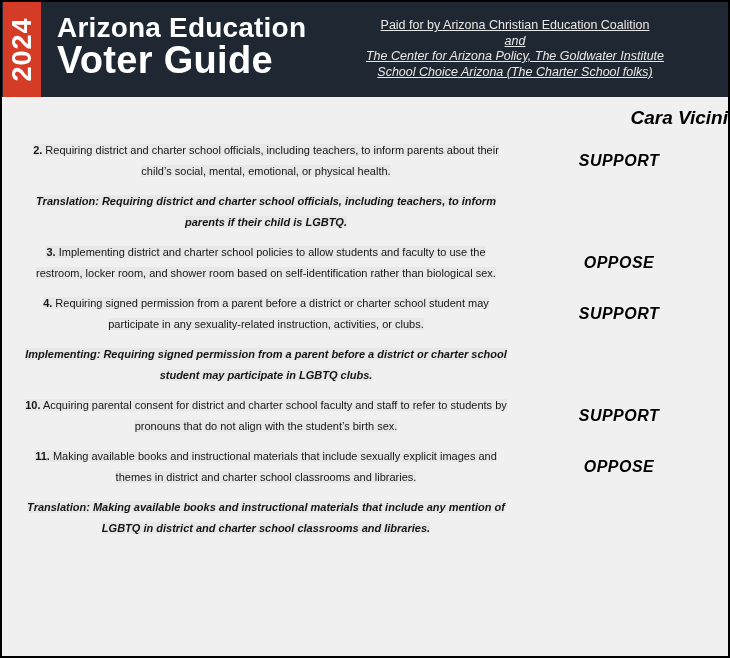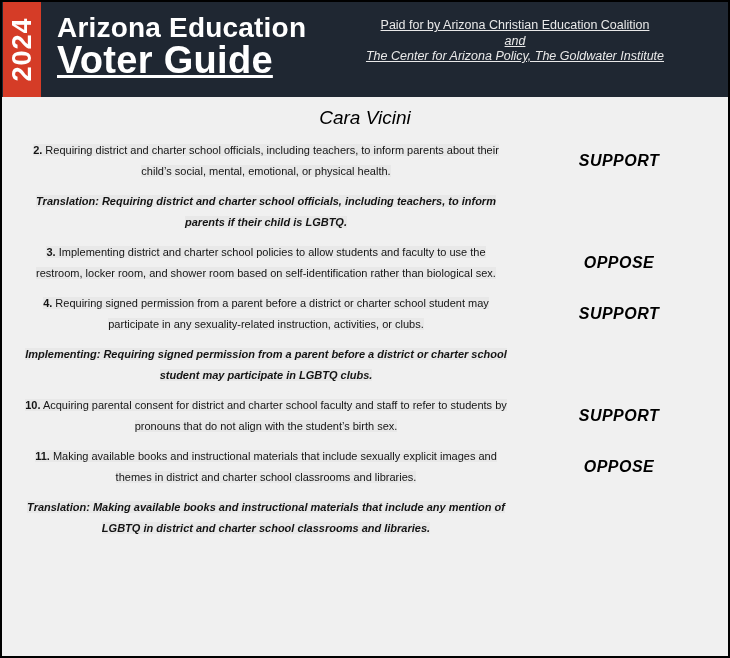--- a/index.html
+++ b/index.html
@@ -19,32 +19,32 @@
     width:38px; margin-left:1px; background:#d53c27;
     display:flex; align-items:center; justify-content:center;
     flex-shrink:0;
   }
   .year-box .year {
     color:#fff; font-weight:bold; font-size:27px; letter-spacing:1px;
     transform:rotate(-90deg); white-space:nowrap;
   }
   .guide-title { margin-left:16px; padding-top:11px; color:#fff; }
   .guide-title .t1 { font-size:28px; font-weight:bold; line-height:30px; letter-spacing:.2px; }
-  .guide-title .t2 { font-size:38px; font-weight:bold; line-height:40px; margin-top:-3px; letter-spacing:.3px;text-decoration:underline; }
+  .guide-title .t2 { font-size:38px; font-weight:bold; line-height:40px; margin-top:-3px; letter-spacing:.3px; }
   .paidfor {
     margin-left:auto; width:398px; padding:16px 14px 0 0;
     text-align:center; color:#e9e9e9;
     font-size:12.5px; line-height:15.5px;text-decoration:underline;
   }
   .paidfor .italic { font-style:italic; }
   
   main.content { flex:1; padding-top:5px; }
   .candidate-name {
-    text-align:center; margin:5px 0 11px 0;
-    font-size:19px; font-weight:normal; font-style:italic; color:#000;
+    text-align:right; margin:5px 0 11px 0;
+    font-size:19px; font-weight:bold; font-style:italic; color:#000;
   }
   .row { display:flex; align-items:center; margin-bottom:9px; }
   .statement {
     width:508px; box-sizing:border-box; padding-left:20px;
     font-size:11px; line-height:21px; color:#141414;text-align:center;
   }
   .statement .hl { background:#e8e8e8; }
   .statement .num { font-weight:bold; }
   .statement.translation { font-style:italic;font-weight:bold; }
   .position {
@@ -62,20 +62,21 @@
       <span class="year">2024</span>
     </div>
     <div class="guide-title">
       <div class="t1">Arizona Education</div>
       <div class="t2">Voter Guide</div>
     </div>
     <div class="paidfor">
       <div>Paid for by Arizona Christian Education Coalition</div>
       <div class="italic">and</div>
       <div class="italic">The Center for Arizona Policy, The Goldwater Institute</div>
+      <div class="italic">School Choice Arizona (The Charter School folks)</div>
     </div>
   </header>
 
   <main class="content">
     <div class="candidate-name">Cara Vicini</div>
     <div id="items">
         <div class="row">
           <div class="statement"><span class="hl"><span class="num">2.</span> Requiring district and charter school officials, including teachers, to inform parents about their child’s social, mental, emotional, or physical health.</span></div>
           <div class="position">SUPPORT</div>
         </div>

